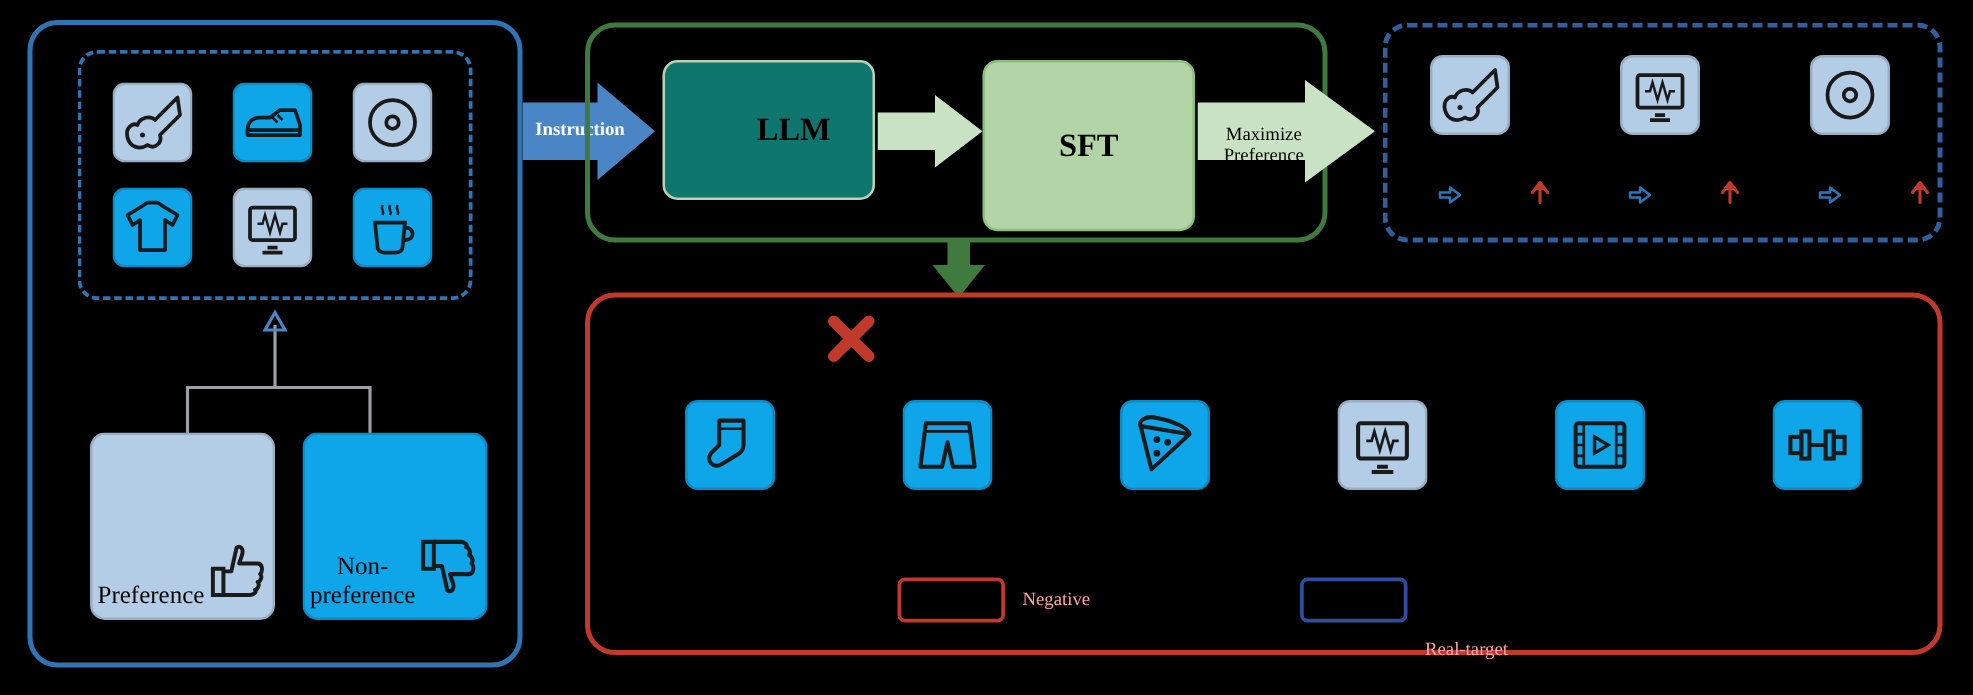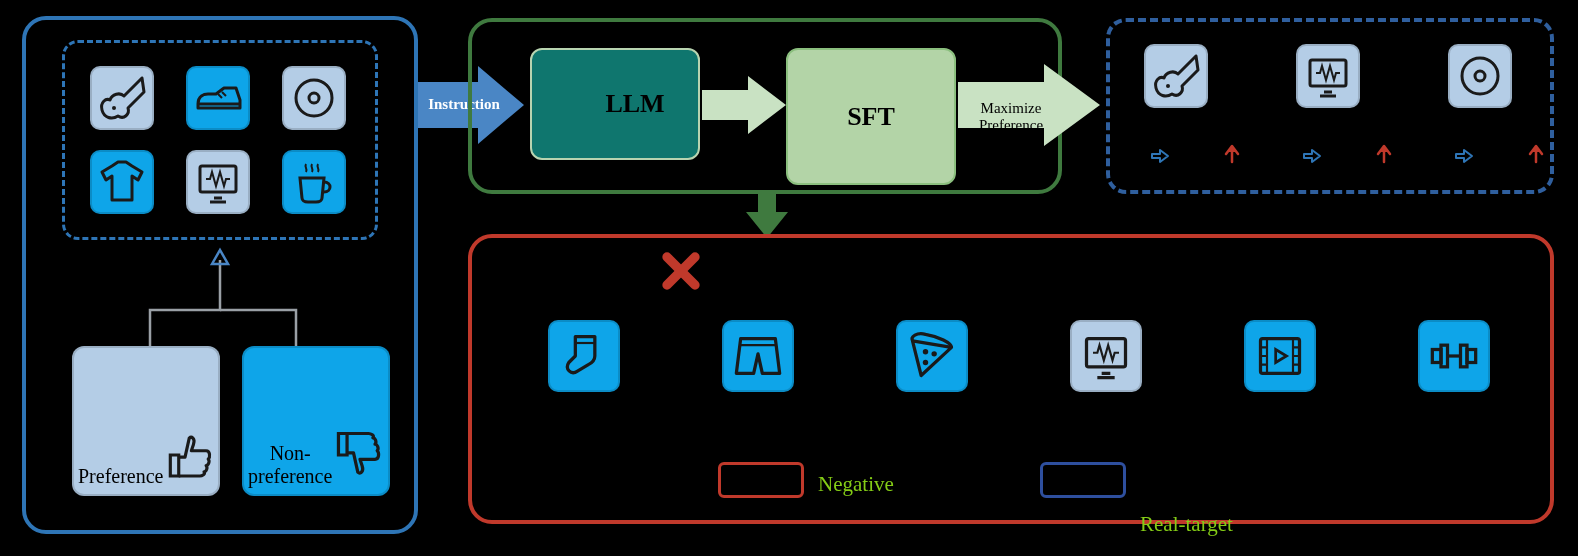--- a/index.html
+++ b/index.html
@@ -74,22 +74,22 @@
     font-size:15px;
     text-align:center;
     line-height:1.1;
   }
   .legend-box{
     position:absolute;
     border-radius:6px;
   }
   .legend-text{
     position:absolute;
-    color:#84cc16;
-    font-size:21px;
+    color:#fca5a5;
+    font-size:15px;
     white-space:nowrap;
   }
   .mini-arrow{
     position:absolute;
     display:flex;
     align-items:center;
     justify-content:center;
   }
 </style>
 </head>

